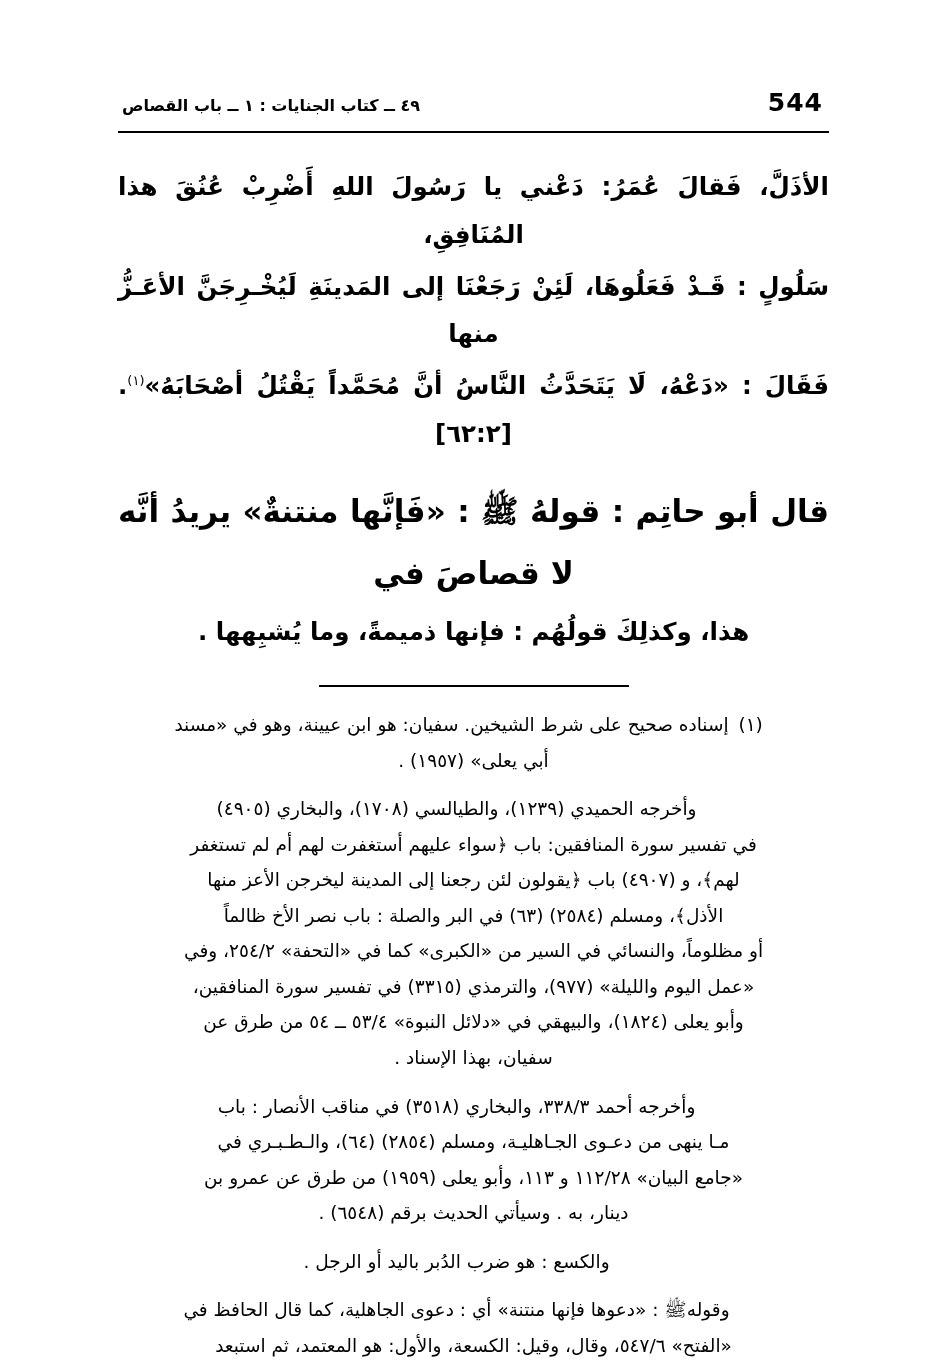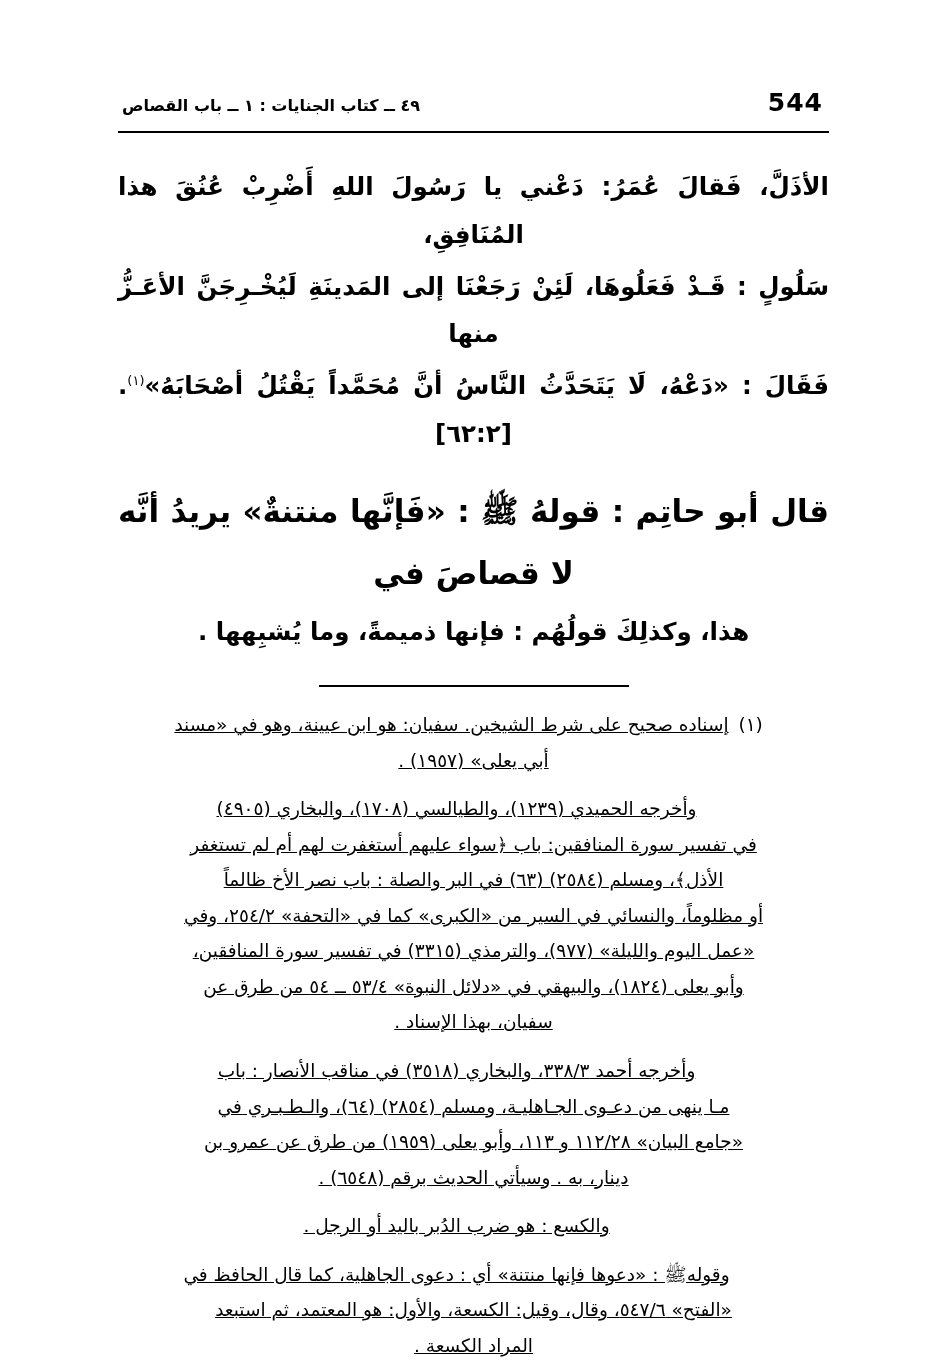--- a/index.html
+++ b/index.html
@@ -95,21 +95,20 @@
     line-height: 1.92;
     text-align: justify;
   }
   .footnotes p {
     margin: 0;
     text-align: justify;
     text-align-last: center;
   }
   .fn-block {
     margin-bottom: 13px;
-    text-decoration: underline;
   }
   .fn-indent {
     text-indent: 34px;
   }
   .fn-marker {
     font-size: 18.5px;
   }
   .fn-num-lead {
     display: inline-block;
     min-width: 44px;
@@ -146,20 +145,21 @@
     <div class="fn-block">
       <p>
         <span class="fn-num-lead fn-marker">(١)</span><span>إسناده صحيح على شرط الشيخين. سفيان: هو ابن عيينة، وهو في «مسند</span>
       </p>
       <p>أبي يعلى» (١٩٥٧) .</p>
     </div>
 
     <div class="fn-block">
       <p class="fn-indent">وأخرجه الحميدي (١٢٣٩)، والطيالسي (١٧٠٨)، والبخاري (٤٩٠٥)</p>
       <p>في تفسير سورة المنافقين: باب ﴿سواء عليهم أستغفرت لهم أم لم تستغفر</p>
+      <p>لهم﴾، و (٤٩٠٧) باب ﴿يقولون لئن رجعنا إلى المدينة ليخرجن الأعز منها</p>
       <p>الأذل﴾، ومسلم (٢٥٨٤) (٦٣) في البر والصلة : باب نصر الأخ ظالماً</p>
       <p>أو مظلوماً، والنسائي في السير من «الكبرى» كما في «التحفة» ٢٥٤/٢، وفي</p>
       <p>«عمل اليوم والليلة» (٩٧٧)، والترمذي (٣٣١٥) في تفسير سورة المنافقين،</p>
       <p>وأبو يعلى (١٨٢٤)، والبيهقي في «دلائل النبوة» ٥٣/٤ ــ ٥٤ من طرق عن</p>
       <p>سفيان، بهذا الإسناد .</p>
     </div>
 
     <div class="fn-block">
       <p class="fn-indent">وأخرجه أحمد ٣٣٨/٣، والبخاري (٣٥١٨) في مناقب الأنصار : باب</p>
       <p>مـا ينهى من دعـوى الجـاهليـة، ومسلم (٢٨٥٤) (٦٤)، والـطـبـري في</p>

